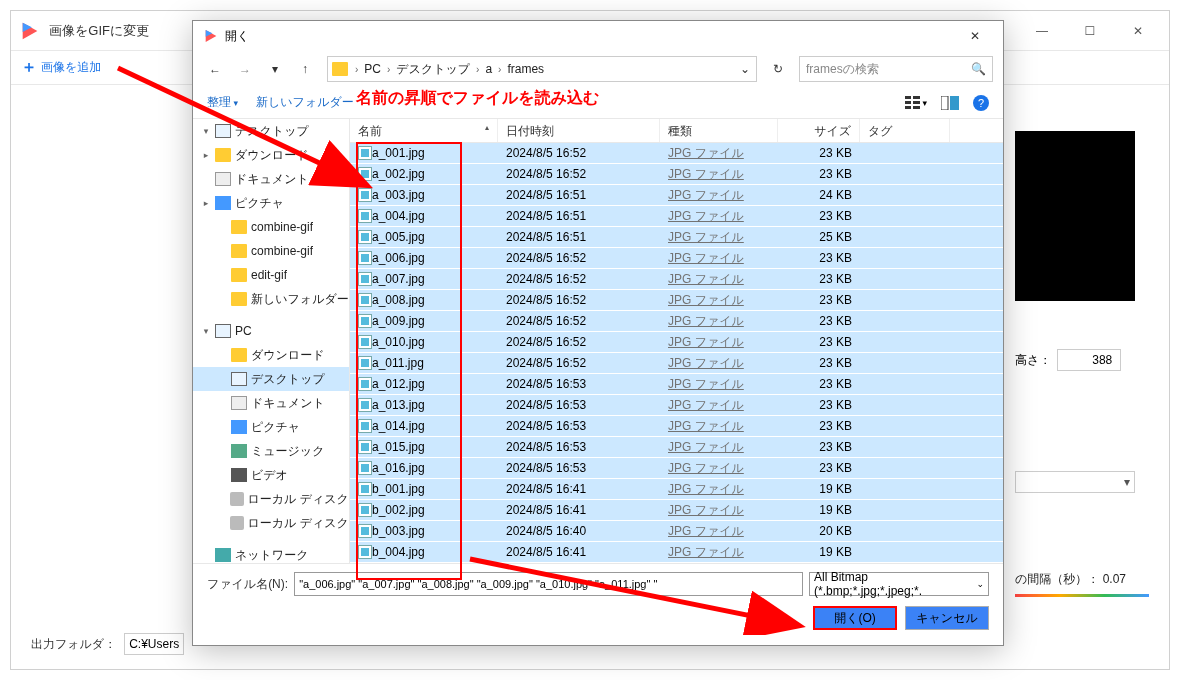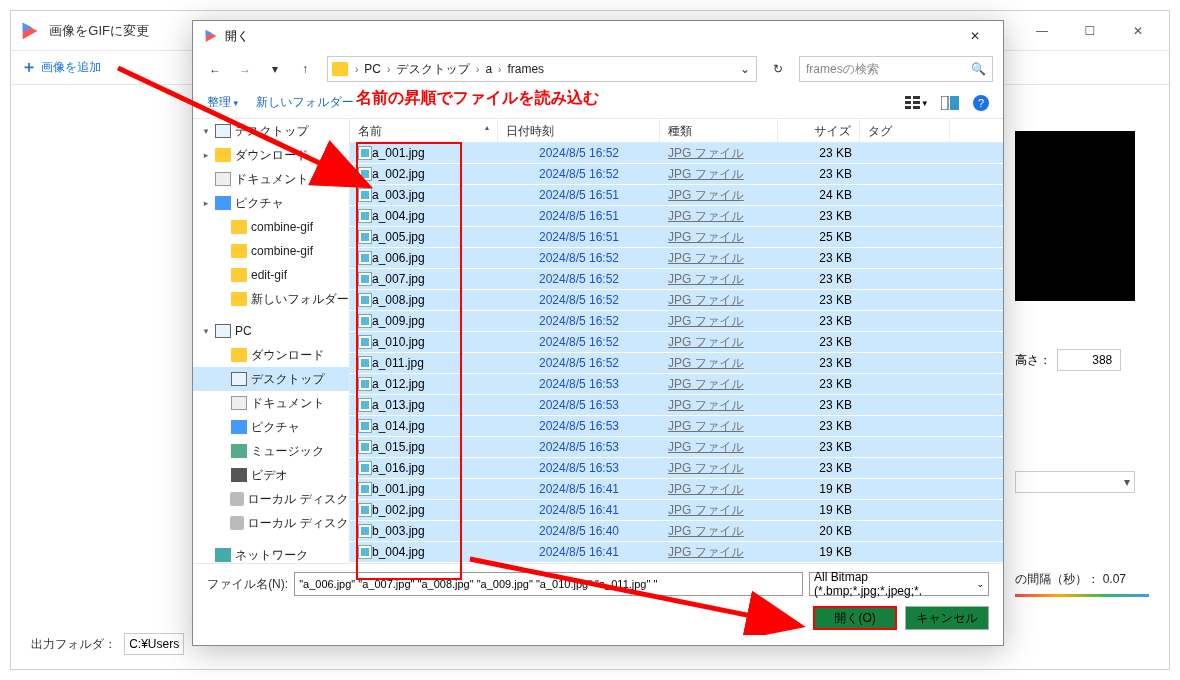--- a/index.html
+++ b/index.html
@@ -72,21 +72,21 @@
 .col-name{width:148px;}
 .col-date{width:162px;}
 .col-type{width:118px;}
 .col-size{width:82px;text-align:right;justify-content:flex-end;}
 .col-tag{width:90px;}
 .sort-arrow{font-size:8px;color:#555;margin-left:auto;}
 .list-body{flex:1;overflow:auto;}
 .row{height:21px;display:flex;align-items:center;background:#cce8ff;border-bottom:1px solid #fff;}
 .row .c{padding:0 8px;overflow:hidden;white-space:nowrap;}
 .row .c.name{width:148px;display:flex;align-items:center;}
-.row .c.date{width:162px;color:#1d4ed8;text-align:center;}
+.row .c.date{width:162px;color:#000000;}
 .row .c.type{width:118px;color:#737373;text-decoration:underline;}
 .row .c.size{width:82px;text-align:right;}
 .row .c.tag{width:90px;}
 .fico{width:14px;height:14px;border:1px solid #7aa;background:#fff;display:inline-block;position:relative;}
 .fico:before{content:"";position:absolute;left:2px;top:2px;width:8px;height:8px;background:#5bd;}
 
 
 .red-col-box{position:absolute;left:356px;top:142px;width:106px;height:438px;border:2px solid #f00;pointer-events:none;}
 
 
@@ -96,21 +96,21 @@
 .arrow1{position:absolute;left:114px;top:64px;width:260px;height:130px;pointer-events:none;}
 .arrow2{position:absolute;left:466px;top:555px;width:340px;height:80px;pointer-events:none;}
 
 .dlg-foot{border-top:1px solid #e8e8e8;padding:8px 14px;height:78px;}
 .fname-row{display:flex;align-items:center;gap:6px;margin-bottom:10px;}
 .fname-row label{color:#333;}
 .fname-in{flex:1;height:24px;border:1px solid #999;padding:0 4px;font-size:11px;}
 .filter-dd{width:180px;height:24px;border:1px solid #999;display:flex;align-items:center;padding:0 4px;font-size:11px;}
 .filter-dd .dd{margin-left:auto;font-size:9px;}
 .btn-row{display:flex;gap:8px;justify-content:flex-end;margin-top:4px;}
-.dbtn{min-width:84px;height:24px;border:1px solid #adadad;background:#15803d;display:flex;align-items:center;justify-content:center;}
+.dbtn{min-width:84px;height:24px;border:1px solid #adadad;background:#3b82f6;display:flex;align-items:center;justify-content:center;}
 .dbtn.primary{border:2px solid #f00;}
 </style>
 </head>
 <body>
 
 <div class="bg-win">
   <div class="bg-titlebar">
     <svg class="bg-logo" viewBox="0 0 24 24">
         <polygon points="4,3 20,12 4,21" fill="#f55"></polygon>
         <polygon points="4,3 14,8 4,13" fill="#49f"></polygon>

